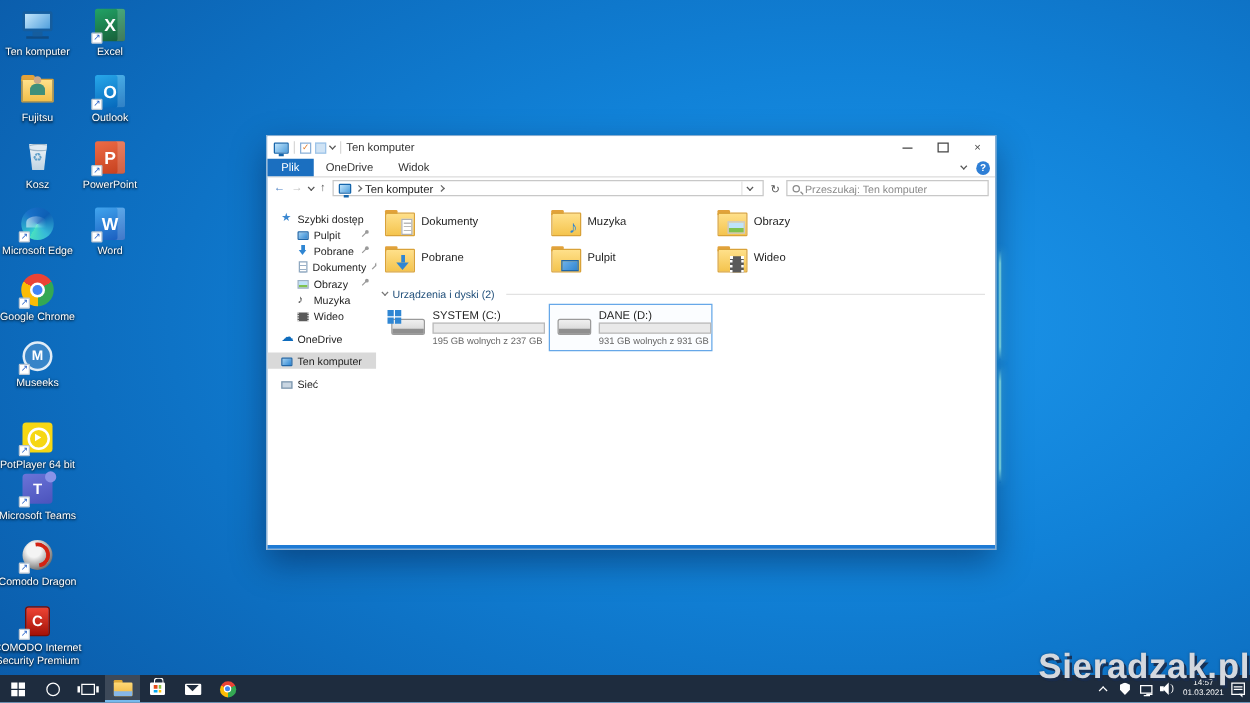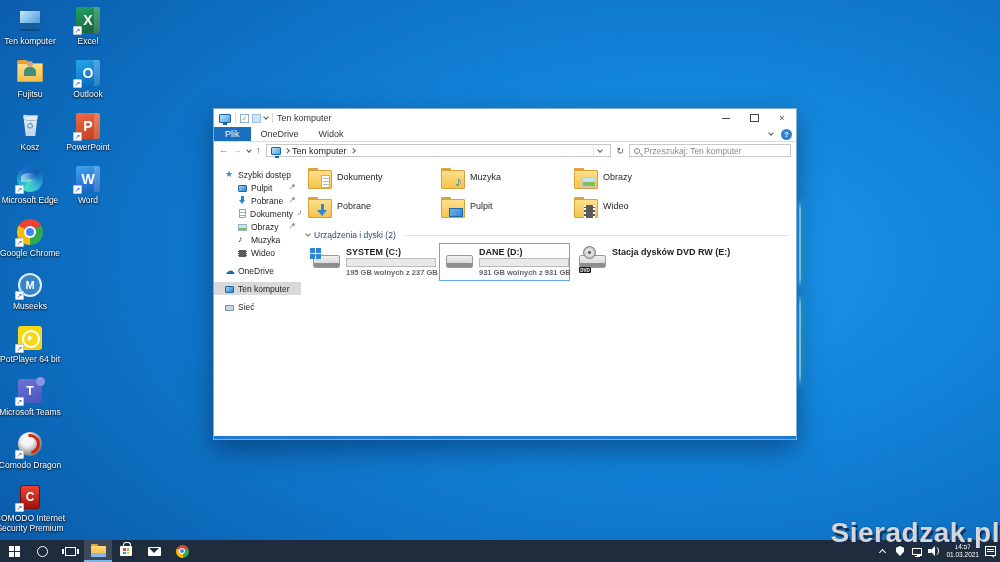--- a/index.html
+++ b/index.html
@@ -156,21 +156,21 @@
   .ov-doc { right:2px; bottom:1px; width:9px; height:13px; background:#fff; border:1px solid #b0b0b0;
     background-image:repeating-linear-gradient(#b9b9b9 0 1px, transparent 1px 3px); background-size:6px 9px; background-position:1px 2px; background-repeat:no-repeat; }
   .ov-note { right:3px; bottom:1px; color:#2f86d3; font-size:14px; font-weight:bold; line-height:14px; }
   .ov-pic { right:2px; bottom:2px; width:14px; height:10px; border:1px solid #c9c9c9; background:linear-gradient(180deg,#bfe3f9 55%,#7fc24f 45%); }
   .ov-dlwrap { right:4px; bottom:1px; width:11px; height:13px; }
   .ov-dlwrap::before { content:""; position:absolute; left:4px; top:0; width:3px; height:6px; background:#2f86d3; }
   .ov-dlwrap::after { content:""; position:absolute; left:0; top:6px; border-left:5.5px solid transparent; border-right:5.5px solid transparent; border-top:6px solid #2f86d3; }
   .ov-mon { right:2px; bottom:1px; width:14px; height:9px; background:linear-gradient(135deg,#6fb1e8,#2f86d3); border:1px solid #1f66a8; }
   .ov-film { right:3px; bottom:0; width:11px; height:13px; background:#5a5a5a; border-left:2px dotted #fff; border-right:2px dotted #fff; }
   .ov-cube { right:2px; bottom:1px; }
-  .drives { display:flex; gap:2px; margin-top:3px; align-items:flex-start;font-weight:bold; }
+  .drives { display:flex; gap:2px; margin-top:3px; align-items:flex-start; }
   .dtile { width:131px; display:flex; gap:5px; padding:3px 4px; border:1px solid transparent; }
   .dtile.sel { border-color:#66a7e8; background:#fbfdff; }
   .hddwrap { width:30px; height:26px; position:relative; flex:none; }
   .hdd { position:absolute; left:2px; top:8px; width:27px; height:13px; background:linear-gradient(#f0f0f0,#cfcfcf);
     border:1px solid #9a9a9a; border-radius:2px; }
   .hdd::after { content:""; position:absolute; left:0; right:0; bottom:0; height:4px; background:#8f8f8f; border-radius:0 0 1px 1px; }
   .winlogo { position:absolute; left:-1px; top:1px; width:11px; height:11px; display:grid; grid-template-columns:5px 5px; grid-template-rows:5px 5px; gap:1px; z-index:2; }
   .winlogo span { background:#2f86d3; }
   .disc { position:absolute; left:6px; top:-1px; width:13px; height:13px; border-radius:50%;
     background:radial-gradient(circle at 50% 50%, #777 0 18%, #f0f0f0 30%, #9a9a9a 100%); border:1px solid #777; z-index:2; }
@@ -299,21 +299,21 @@
     </div>
   <div class="lbl">Google Chrome</div>
 </div>
 <div class="dicon" style="left:1px;top:271px">
   <div class="art">
       <span class="museeks">M</span>
       <span class="sc"></span>
     </div>
   <div class="lbl">Museeks</div>
 </div>
-<div class="dicon" style="left:1px;top:324px">
+<div class="dicon" style="left:1px;top:336px">
   <div class="art">
       <span class="pot"></span>
       <span class="sc"></span>
     </div>
   <div class="lbl">PotPlayer 64 bit</div>
 </div>
 <div class="dicon" style="left:1px;top:377px">
   <div class="art">
       <span class="teams">T</span>
       <span class="sc"></span>
@@ -503,30 +503,20 @@
         <div class="dtile sel">
           <span class="hddwrap">
             <span class="hdd"></span>
           </span>
           <span class="dinfo">
             <span class="dname">DANE (D:)</span>
             <span class="bar"><span class="fill" style="width:2%"></span></span>
             <span class="dfree">931 GB wolnych z 931 GB</span>
           </span>
         </div>
-        <div class="dtile dvd">
-          <span class="hddwrap">
-            <span class="disc"></span>
-            <span class="hdd"></span>
-            <span class="dvdbadge">DVD</span>
-          </span>
-          <span class="dinfo">
-            <span class="dname">Stacja dysków DVD RW (E:)</span>
-          </span>
-        </div>
       </div>
     </div>
   </div>
 
   <div class="accentline"></div>
 </div>
 
 <div class="taskbar">
   <span class="tb">
       <span class="startlogo">

